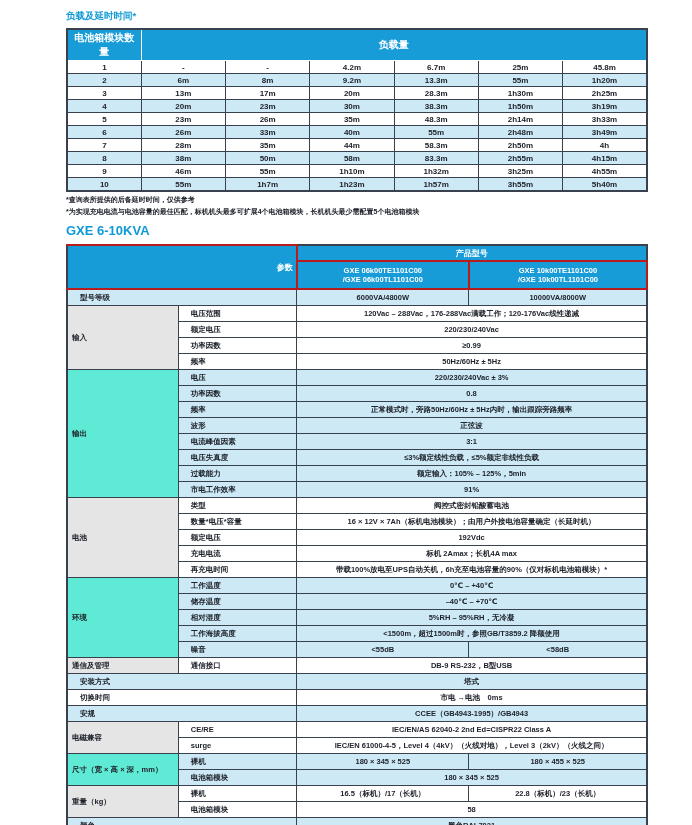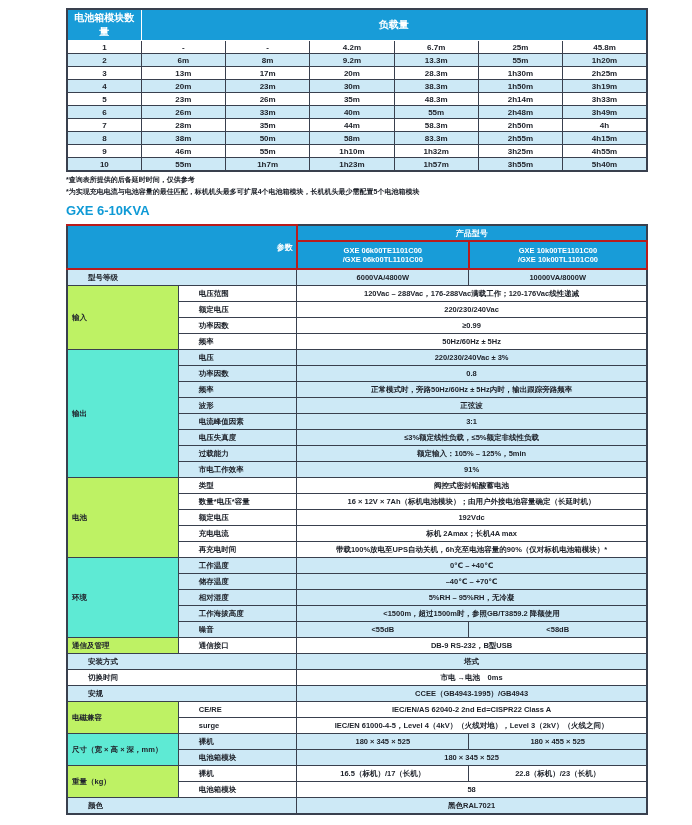--- a/index.html
+++ b/index.html
@@ -11,33 +11,34 @@
   .t1,.t2{border:2px solid #39404e;}
   .t1 th,.t1 td{border:1px solid #39404e;font-size:8px;font-weight:bold;text-align:center;padding:1px 2px;height:10px;overflow:hidden;}
   .t1 thead .hdr th{background:#189cd8;color:#fff;border:1px solid #fff;border-top-color:#39404e;font-size:10px;}
   .t1 thead .sub th{background:#edf2f7;border-bottom:2px solid #2e3440;}
   .t1 tbody tr.alt td{background:#cde9f6;}
   .t2 th,.t2 td{border:1px solid #39404e;font-size:7.5px;font-weight:bold;padding:1px 3px;overflow:hidden;}
   .t2 thead th{background:#189cd8;color:#fff;border:2px solid #b91c1c;}
   .t2 thead .param-cell{text-align:right;vertical-align:middle;padding-left:9px;font-size:8px;border-left-color:#39404e;}
   .t2 thead .prod-cell{text-align:center;height:12px;font-size:8px;border-top-color:#39404e;border-right-color:#39404e;}
   .t2 thead .model-cell{text-align:center;white-space:pre-line;line-height:1.25;height:24px;font-size:7.5px;}
-  .t2 td.gcell{text-align:left;vertical-align:middle;padding-left:4px;background:#bef264;}
-  .t2 td.lcell{text-align:left;padding-left:20px;height:13px;}
+  .t2 td.gcell{text-align:left;vertical-align:middle;padding-left:4px;background:#e5e5e5;}
+  .t2 td.lcell{text-align:left;padding-left:12px;height:13px;}
   .t2 td.vcell{text-align:center;height:13px;}
   .t2 tr.shade td{background:#cde9f6;}
   .t2 tr.shade td.gcell{background:#5eead4;}
   .footnotes{margin:3px 0 2px 0;}
   .footnote{font-size:7px;font-weight:bold;color:#20242c;margin:2px 0;}
 </style>
 </head>
 <body>
 
 <div class="page">
 
+  <div class="doc-title">负载及延时时间*</div>
 
   <table class="t1">
     <colgroup>
       <col style="width:12.8%">
       <col style="width:14.53%">
         <col style="width:14.53%">
         <col style="width:14.53%">
       <col style="width:14.53%">
         <col style="width:14.53%">
         <col style="width:14.55%">

